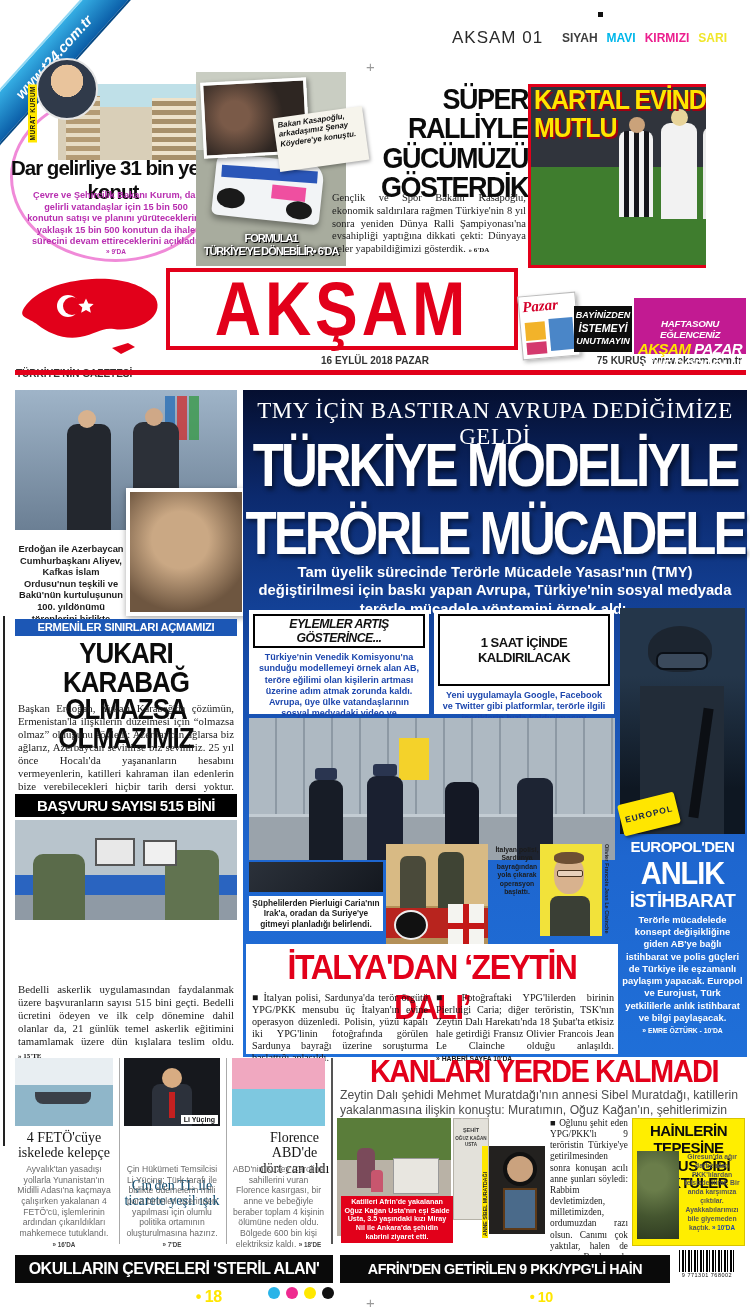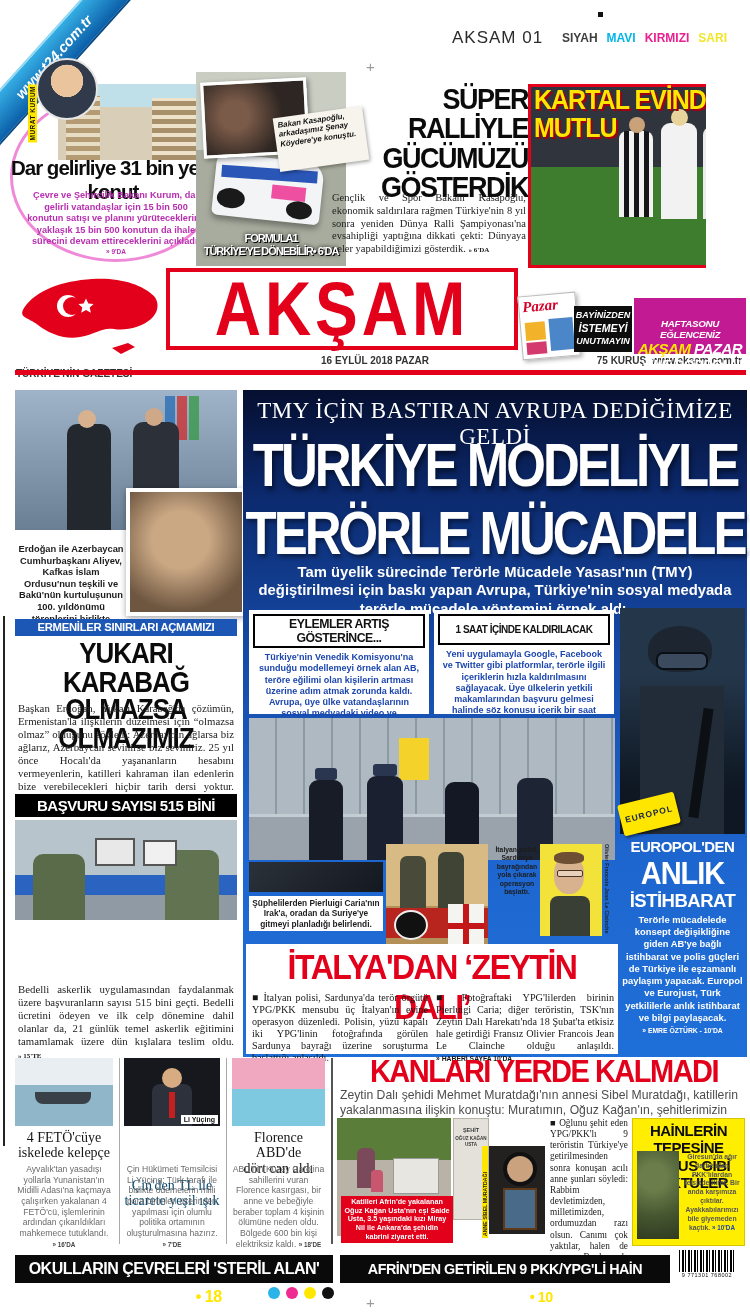--- a/index.html
+++ b/index.html
@@ -161,25 +161,25 @@
 
   <div class="abs" style="left:243px;top:390px;width:504px;height:667px;background:linear-gradient(180deg,#050f30 0%,#0c2a6e 16%,#164ba8 40%,#1e66cf 70%,#1f6fd8 100%);"></div>
   <div class="abs serif c w" style="left:247px;top:398px;width:496px;font-size:23px;letter-spacing:0.5px;">TMY İÇİN BASTIRAN AVRUPA DEDİĞİMİZE GELDİ</div>
   <div class="abs c w cond" style="left:245px;top:432px;width:500px;font-size:51px;line-height:1.12;letter-spacing:-3px;transform:scaleY(1.18);transform-origin:top center;text-shadow:2px 3px 4px rgba(0,0,0,.45);">
     <div>TÜRKİYE MODELİYLE</div>
     <div>TERÖRLE MÜCADELE</div>
   </div>
   <div class="abs c w" style="left:255px;top:563px;width:480px;font-size:14.8px;font-weight:bold;line-height:1.25;">Tam üyelik sürecinde Terörle Mücadele Yasası'nın (TMY) değiştirilmesi için baskı yapan Avrupa, Türkiye'nin sosyal medyada terörle mücadele yöntemini örnek aldı.</div>
 
   <div class="abs" style="left:249px;top:610px;width:180px;height:104px;background:#fff;">
-    <div class="c cond" style="margin:4px;border:2px solid #000;font-size:12.3px;letter-spacing:-0.5px;padding:1px 6px;">EYLEMLER ARTIŞ GÖSTERİNCE...</div>
+    <div class="c cond" style="margin:4px;border:2px solid #000;font-size:12.3px;letter-spacing:-0.5px;padding:1px 6px;font-style:italic;">EYLEMLER ARTIŞ GÖSTERİNCE...</div>
     <div class="c" style="padding:0 6px;font-size:9px;font-weight:bold;color:#1c46ad;line-height:1.25;">Türkiye'nin Venedik Komisyonu'na sunduğu modellemeyi örnek alan AB, teröre eğilimi olan kişilerin artması üzerine adım atmak zorunda kaldı. Avrupa, üye ülke vatandaşlarının sosyal medyadaki video ve paylaşımlardan etkilenmesi üzerine düğmeye bastı.</div>
   </div>
   <div class="abs" style="left:434px;top:610px;width:180px;height:104px;background:#fff;">
-    <div class="c cond" style="margin:4px;border:2px solid #000;font-size:10px;letter-spacing:-0.5px;padding:8px 0;">1 SAAT İÇİNDE KALDIRILACAK</div>
+    <div class="c cond" style="margin:4px;border:2px solid #000;font-size:13px;letter-spacing:-0.5px;padding:19px 0;">1 SAAT İÇİNDE KALDIRILACAK</div>
     <div class="c" style="padding:0 6px;font-size:9px;font-weight:bold;color:#1c46ad;line-height:1.25;">
       <span>Yeni uygulamayla Google, Facebook ve Twitter gibi platformlar, terörle ilgili içeriklerin hızla kaldırılmasını sağlayacak. Üye ülkelerin yetkili makamlarından başvuru gelmesi halinde söz konusu içerik bir saat içinde temizlenecek.</span> <span class="pgref" style="font-size:6.3px;color:#123a8f;">» MİRAY ÇİMEN - 10'DA</span>
     </div>
   </div>
 
   <div class="abs photo" style="left:249px;top:718px;width:366px;height:142px;background:linear-gradient(180deg,#c3ccd3 0 70%,#9aa3ab 70%);">
     <div class="abs" style="left:0;top:0;width:366px;height:96px;background:repeating-linear-gradient(90deg,#aeb9c2 0 26px,#8d99a4 26px 28px),repeating-linear-gradient(0deg,rgba(255,255,255,.25) 0 18px,rgba(0,0,0,.15) 18px 20px);"></div>
     <div class="abs" style="left:150px;top:20px;width:30px;height:42px;background:#f4d22a;"></div>
     <div class="abs" style="left:60px;top:62px;width:34px;height:80px;background:#171c26;border-radius:9px 9px 0 0;"></div>
     <div class="abs" style="left:118px;top:58px;width:36px;height:84px;background:#1a2030;border-radius:9px 9px 0 0;"></div>
@@ -259,21 +259,21 @@
   </div>
   <div class="abs serif c" style="left:124px;top:1130px;width:96px;font-size:14px;line-height:1.1;color:#0c4a6e;margin-top:48px;">
     <div>Çin'den TL ile</div>
     <div>ticarete yeşil ışık</div>
   </div>
   <div class="abs c" style="left:124px;top:1164px;width:96px;font-size:8.6px;color:#6a6a6a;line-height:1.24;font-weight:500;">
     <span>Çin Hükümeti Temsilcisi Li Yüçing: Türk tarafı ile birlikte ödemelerin milli para birimleri üzerinden yapılması için olumlu politika ortamının oluşturulmasına hazırız.</span> <span class="pgref" style="font-size:6.3px;color:#444;">» 7'DE</span>
   </div>
 
   <div class="abs photo" style="left:232px;top:1058px;width:93px;height:68px;background:linear-gradient(180deg,#f0a8c0 0 45%,#7ec8e0 45%);"></div>
-  <div class="abs serif c" style="left:232px;top:1130px;width:93px;font-size:14px;line-height:1.1;color:#161616;">
+  <div class="abs serif c" style="left:248px;top:1130px;width:93px;font-size:14px;line-height:1.1;color:#161616;">
     <div>Florence ABD'de</div>
     <div>dört can aldı</div>
   </div>
   <div class="abs c" style="left:232px;top:1164px;width:93px;font-size:8.6px;color:#6a6a6a;line-height:1.24;font-weight:500;">
     <span>ABD'nin Kuzey Carolina sahillerini vuran Florence kasırgası, bir anne ve bebeğiyle beraber toplam 4 kişinin ölümüne neden oldu. Bölgede 600 bin kişi elektriksiz kaldı.</span> <span class="pgref" style="font-size:6.3px;color:#444;">» 18'DE</span>
   </div>
 
   <div class="abs c cond" style="left:343px;top:1054px;width:402px;font-size:29px;color:#e2001a;letter-spacing:-1.5px;transform:scaleY(1.08);transform-origin:top center;">KANLARI YERDE KALMADI</div>
   <div class="abs" style="left:340px;top:1088px;width:406px;font-size:12.2px;color:#4d4d4d;line-height:1.2;">Zeytin Dalı şehidi Mehmet Muratdağı'nın annesi Sibel Muratdağı, katillerin yakalanmasına ilişkin konuştu: Muratımın, Oğuz Kağan'ın, şehitlerimizin kanı yerde kalmadı.</div>
 

